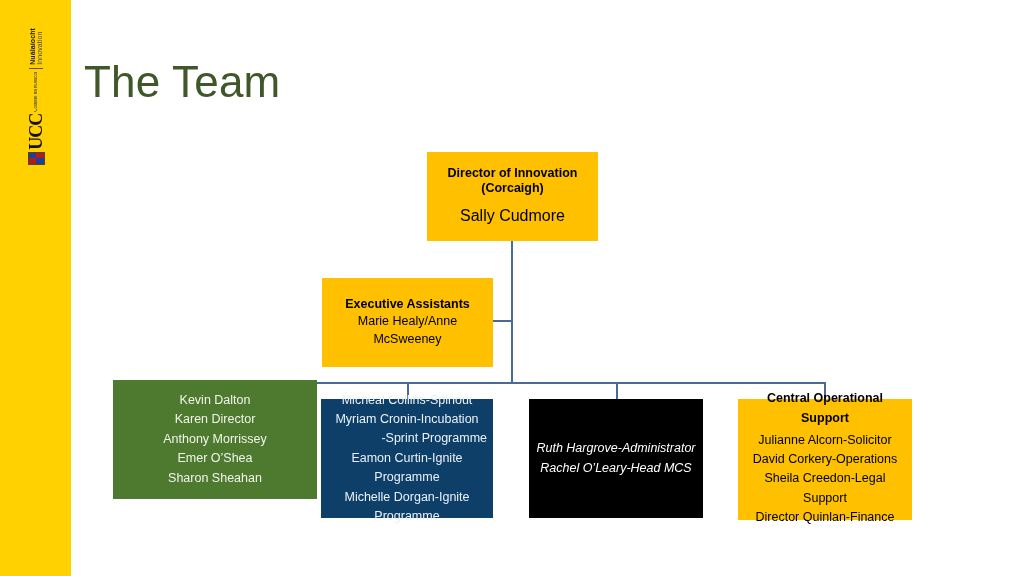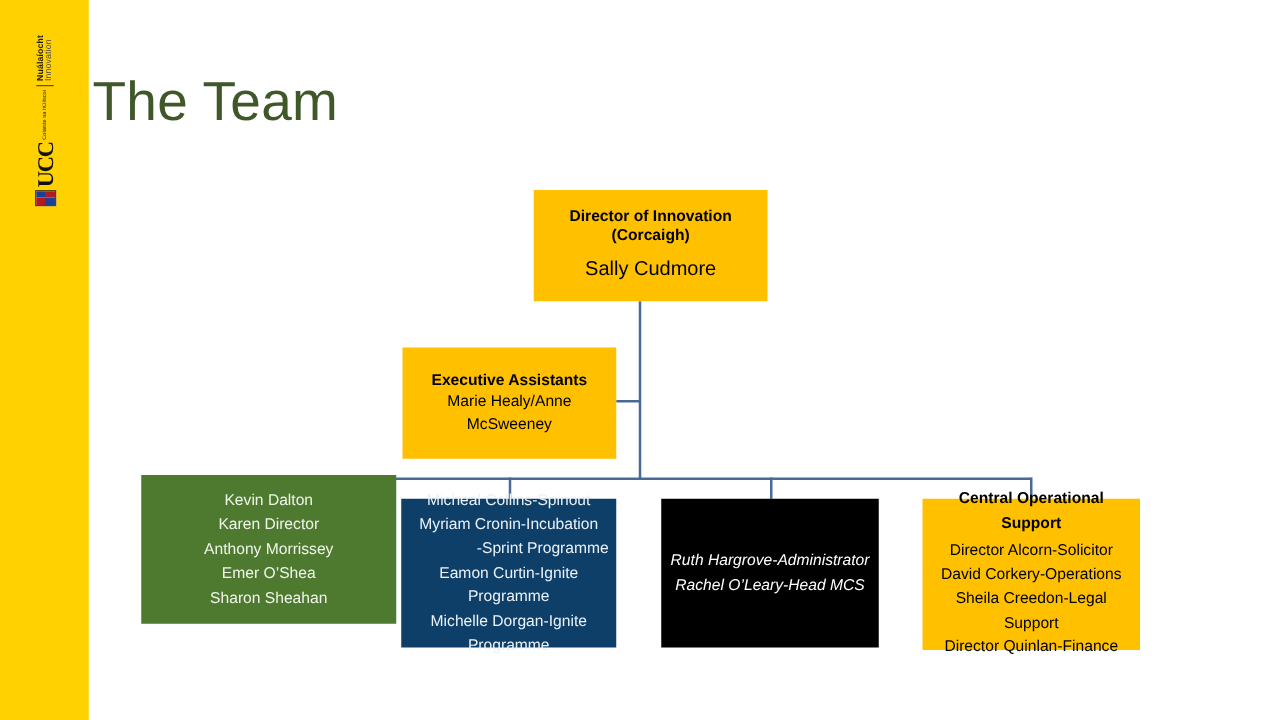--- a/index.html
+++ b/index.html
@@ -97,21 +97,21 @@
     color: #2a2a2a;
     white-space: nowrap;
     line-height: 1;
     max-width: 40px;
     overflow: hidden;
   }
 
   
   .page-title {
     position: absolute;
-    left: 74px;
+    left: 84px;
     top: 57px;
     font-size: 44px;
     color: #40572a;
     font-weight: normal;
     letter-spacing: .2px;
     white-space: nowrap;
   }
 
   
   .line { position: absolute; background: #4a6a96; }
@@ -138,21 +138,21 @@
     font-size: 12.5px;
     line-height: 1.45;
   }
 
   .node.gold { background: #FFC000; color: #000000; }
   .node.green { background: #4E7A30; color: #F0F4EA; }
   .node.blue  { background: #0E3F68; color: #EAF1F8; }
   .node.black { background: #000000; color: #FFFFFF; font-style: italic; }
 
   
-  #node-director { left: 427px; top: 152px; width: 187px; height: 89px; }
+  #node-director { left: 427px; top: 152px; width: 171px; height: 89px; }
   #node-director .hdr { font-size: 12.5px; }
   #node-director .name { font-size: 16px; margin-top: 7px; }
 
   #node-ea { left: 322px; top: 278px; width: 171px; height: 89px; }
 
   #node-green { left: 113px; top: 380px; width: 204px; height: 119px; }
   #node-blue  { left: 321px; top: 399px; width: 172px; height: 119px; }
   #node-black { left: 529px; top: 399px; width: 174px; height: 119px; }
   #node-cos   { left: 738px; top: 399px; width: 174px; height: 121px; }
 
@@ -226,19 +226,19 @@
   </div>
 
   <div id="node-black" class="node black">
     <div class="ln">Ruth Hargrove-Administrator</div>
     <div class="ln">Rachel O’Leary-Head MCS</div>
   </div>
 
   <div id="node-cos" class="node gold">
     <div class="hdr">Central Operational</div>
     <div class="hdr">Support</div>
-    <div class="ln">Director Alcorn-Solicitor</div>
+    <div class="ln">Julianne Alcorn-Solicitor</div>
     <div class="ln">David Corkery-Operations</div>
     <div class="ln">Sheila Creedon-Legal Support</div>
     <div class="ln">Director Quinlan-Finance</div>
   </div>
 
 </div>
 
 </body></html>

